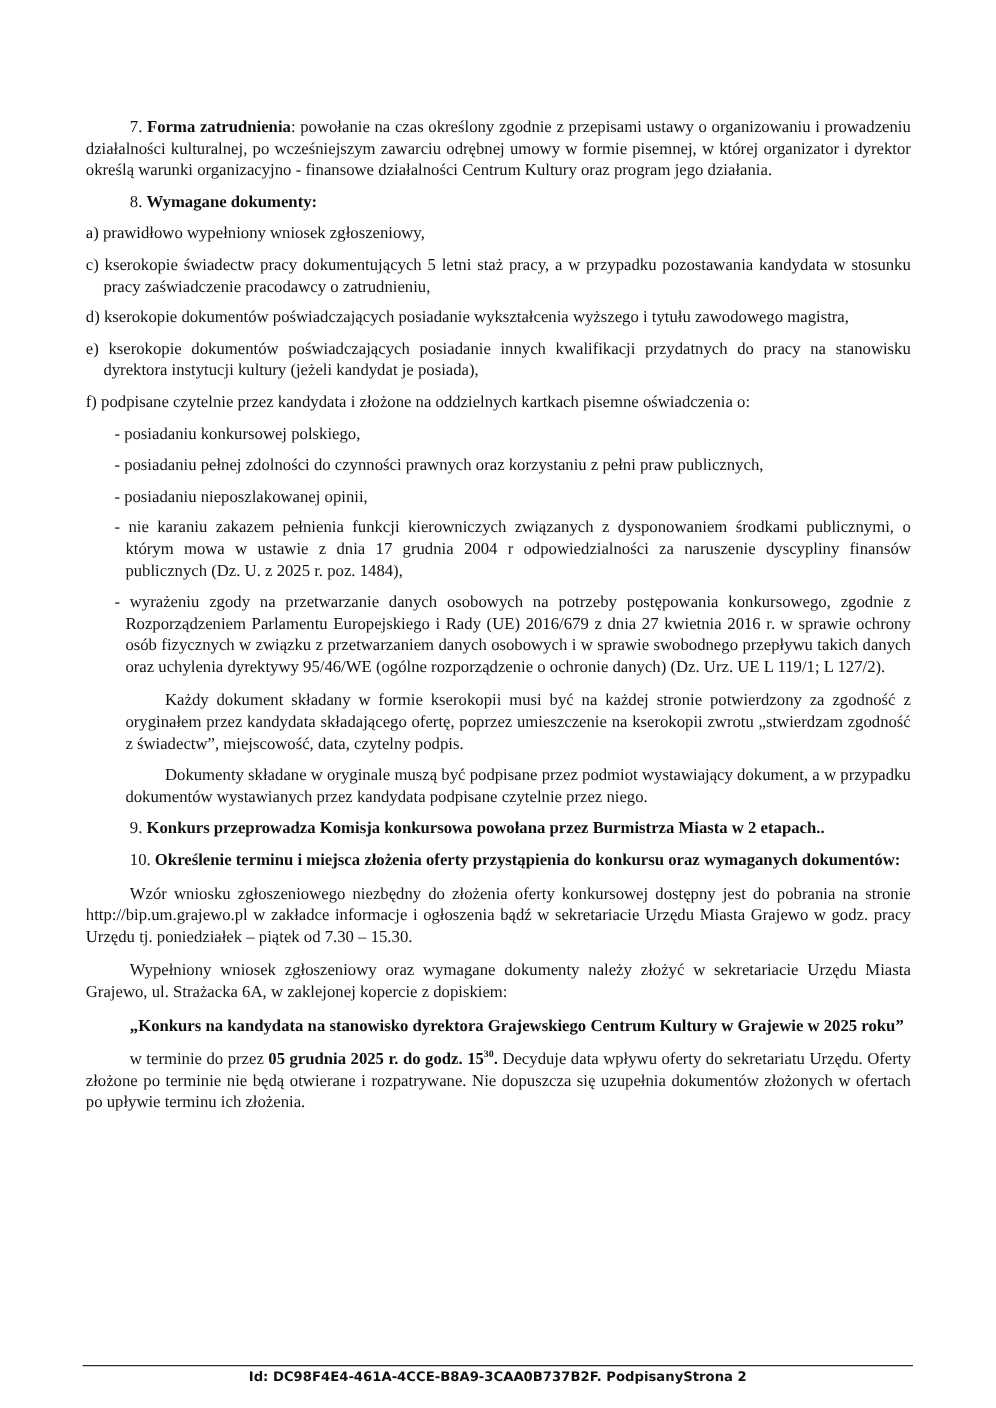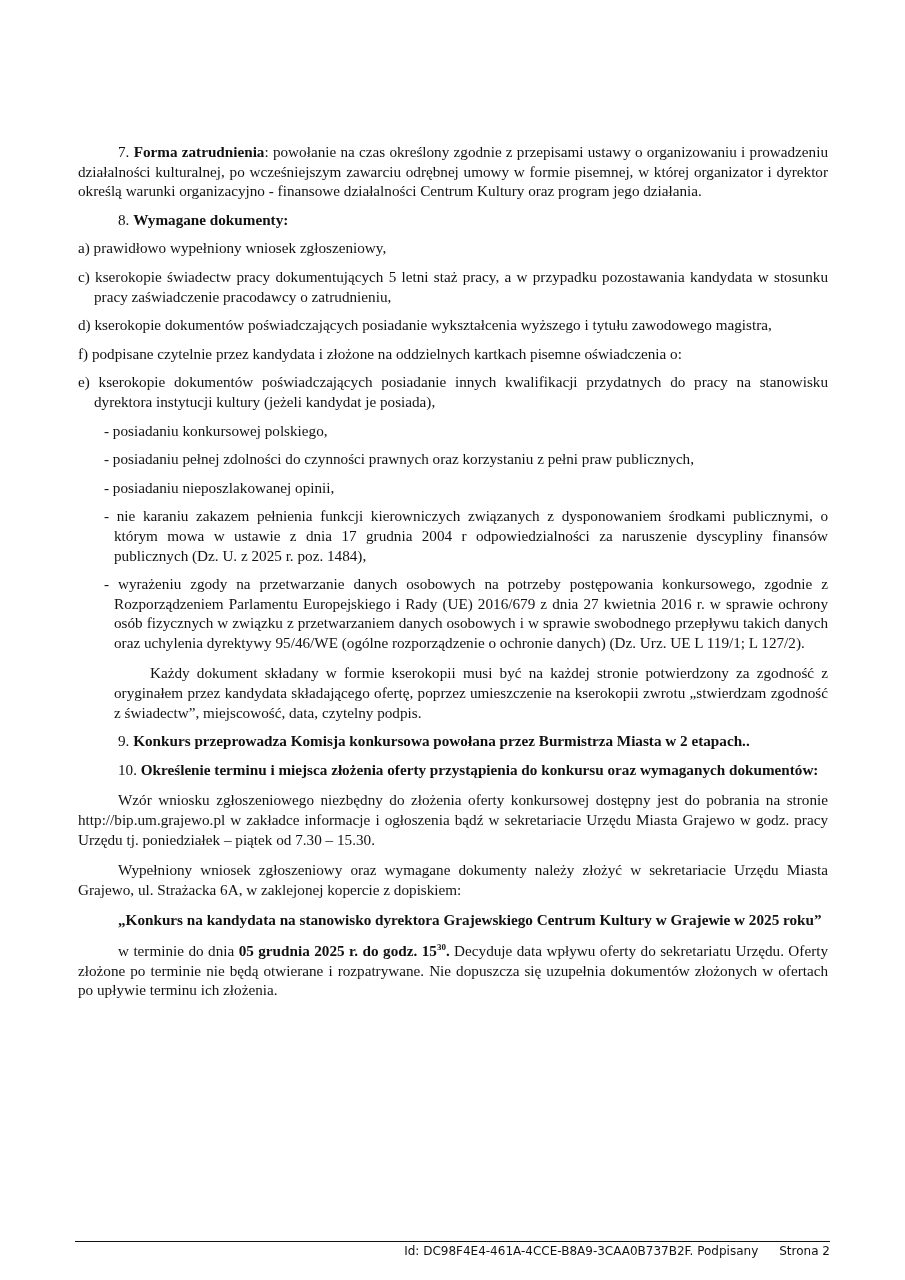--- a/index.html
+++ b/index.html
@@ -1,77 +1,78 @@
 <!DOCTYPE html>
 <html><head>
 <meta charset="utf-8">
 <style>
   html, body { margin: 0; padding: 0; background: #ffffff; }
   body { width: 905px; height: 1280px; position: relative; overflow: hidden;
          font-family: "Liberation Serif", serif; color: #111; }
-  .page { position: absolute; left: 78px; top: 106px; width: 750px; font-size: 15.2px; line-height: 19.6px; margin-top: 36px; }
+  .page { position: absolute; left: 78px; top: 106px; width: 750px; font-size: 15.2px; line-height: 19.6px; }
   p { margin: 0; text-align: justify; }
   .ind1 { text-indent: 40px; }
   .gap { margin-top: 9px; }
   .gap2 { margin-top: 11px; }
   .item { padding-left: 16px; text-indent: -16px; }
   .dash { padding-left: 36px; text-indent: -10px; }
   .note { padding-left: 36px; text-indent: 36px; }
   b { font-weight: bold; }
   sup { font-size: 9px; vertical-align: 6px; line-height: 0; font-weight: bold; }
   .footer-line { position: absolute; left: 75px; top: 1241px; width: 755px; height: 0; border-top: 1px solid #111; }
   .footer { position: absolute; left: 75px; top: 1244px; width: 755px; font-family: "DejaVu Sans", sans-serif;
-            font-weight: normal; font-size: 12px; display: flex; justify-content: flex-end; gap: 21px; }
+            font-weight: bold; font-size: 12px; display: flex; justify-content: center; }
 </style>
 </head>
 <body>
 
 <div class="page">
 
   <p class="ind1">
     <span>7.</span>
     <b>Forma zatrudnienia</b><span>: powołanie na czas określony zgodnie z przepisami ustawy</span>
     <span>o organizowaniu i prowadzeniu działalności kulturalnej, po wcześniejszym zawarciu odrębnej umowy w formie pisemnej, w której organizator i dyrektor określą warunki organizacyjno - finansowe działalności Centrum Kultury oraz program jego działania.</span>
   </p>
 
   <p class="ind1 gap">
     <span>8.</span>
     <b>Wymagane dokumenty:</b>
   </p>
 
   <p class="item gap"><span>a)</span> <span>prawidłowo wypełniony wniosek zgłoszeniowy,</span></p>
   <p class="item gap"><span>c)</span> <span>kserokopie świadectw pracy dokumentujących 5 letni staż pracy, a w przypadku pozostawania kandydata w stosunku pracy zaświadczenie pracodawcy o zatrudnieniu,</span></p>
   <p class="item gap"><span>d)</span> <span>kserokopie dokumentów poświadczających posiadanie wykształcenia wyższego i tytułu zawodowego magistra,</span></p>
+  <p class="item gap"><span>e)</span> <span>kserokopie dokumentów poświadczających posiadanie innych kwalifikacji przydatnych do pracy na stanowisku dyrektora instytucji kultury (jeżeli kandydat je posiada),</span></p>
   <p class="item gap"><span>f)</span> <span>podpisane czytelnie przez kandydata i złożone na oddzielnych kartkach pisemne oświadczenia o:</span></p>
-  <p class="item gap"><span>e)</span> <span>kserokopie dokumentów poświadczających posiadanie innych kwalifikacji przydatnych do pracy na stanowisku dyrektora instytucji kultury (jeżeli kandydat je posiada),</span></p>
 
   <p class="dash gap">- posiadaniu konkursowej polskiego,</p>
   <p class="dash gap">- posiadaniu pełnej zdolności do czynności prawnych oraz korzystaniu z pełni praw publicznych,</p>
   <p class="dash gap">- posiadaniu nieposzlakowanej opinii,</p>
   <p class="dash gap">- nie karaniu zakazem pełnienia funkcji kierowniczych związanych z dysponowaniem środkami publicznymi, o którym mowa w ustawie z dnia 17 grudnia 2004 r odpowiedzialności za naruszenie dyscypliny finansów publicznych (Dz. U. z 2025 r. poz. 1484),</p>
   <p class="dash gap">- wyrażeniu zgody na przetwarzanie danych osobowych na potrzeby postępowania konkursowego, zgodnie z Rozporządzeniem Parlamentu Europejskiego i Rady (UE) 2016/679 z dnia 27 kwietnia 2016 r. w sprawie ochrony osób fizycznych w związku z przetwarzaniem danych osobowych i w sprawie swobodnego przepływu takich danych oraz uchylenia dyrektywy 95/46/WE (ogólne rozporządzenie o ochronie danych) (Dz. Urz. UE L 119/1; L 127/2).</p>
 
   <p class="note gap2">Każdy dokument składany w formie kserokopii musi być na każdej stronie potwierdzony za zgodność z oryginałem przez kandydata składającego ofertę, poprzez umieszczenie na kserokopii zwrotu „stwierdzam zgodność z świadectw”, miejscowość, data, czytelny podpis.</p>
+  <p class="note gap">Dokumenty składane w oryginale muszą być podpisane przez podmiot wystawiający dokument, a w przypadku dokumentów wystawianych przez kandydata podpisane czytelnie przez niego.</p>
 
   <p class="ind1 gap">
     <span>9.</span>
     <b>Konkurs przeprowadza Komisja konkursowa powołana przez Burmistrza Miasta w 2 etapach..</b>
   </p>
 
   <p class="ind1 gap">
     <span>10.</span>
     <b>Określenie terminu i miejsca złożenia oferty przystąpienia do konkursu oraz wymaganych dokumentów:</b>
   </p>
 
   <p class="ind1 gap2">Wzór wniosku zgłoszeniowego niezbędny do złożenia oferty konkursowej dostępny jest do pobrania na stronie http://bip.um.grajewo.pl w zakładce informacje i ogłoszenia bądź w sekretariacie Urzędu Miasta Grajewo w godz. pracy Urzędu tj. poniedziałek – piątek od 7.30 – 15.30.</p>
   <p class="ind1 gap2">Wypełniony wniosek zgłoszeniowy oraz wymagane dokumenty należy złożyć w sekretariacie Urzędu Miasta Grajewo, ul. Strażacka 6A, w zaklejonej kopercie z dopiskiem:</p>
   <p class="ind1 gap2"><b>„Konkurs na kandydata na stanowisko dyrektora Grajewskiego Centrum Kultury w Grajewie w 2025 roku”</b></p>
 
   <p class="ind1 gap2">
-    <span>w terminie do dnia </span><b><span>05 grudnia 2025 r. do godz. 15</span><sup>30</sup><span>.</span></b><span> Decyduje data wpływu oferty do sekretariatu Urzędu. Oferty złożone po terminie nie będą otwierane i rozpatrywane. Nie dopuszcza się uzupełnia dokumentów złożonych w ofertach po upływie terminu ich złożenia.</span>
+    <span>w terminie do przez </span><b><span>05 grudnia 2025 r. do godz. 15</span><sup>30</sup><span>.</span></b><span> Decyduje data wpływu oferty do sekretariatu Urzędu. Oferty złożone po terminie nie będą otwierane i rozpatrywane. Nie dopuszcza się uzupełnia dokumentów złożonych w ofertach po upływie terminu ich złożenia.</span>
   </p>
 
 </div>
 
 <div class="footer-line"></div>
 <div class="footer">
   <span>Id: DC98F4E4-461A-4CCE-B8A9-3CAA0B737B2F. Podpisany</span>
   <span>Strona 2</span>
 </div>
 

